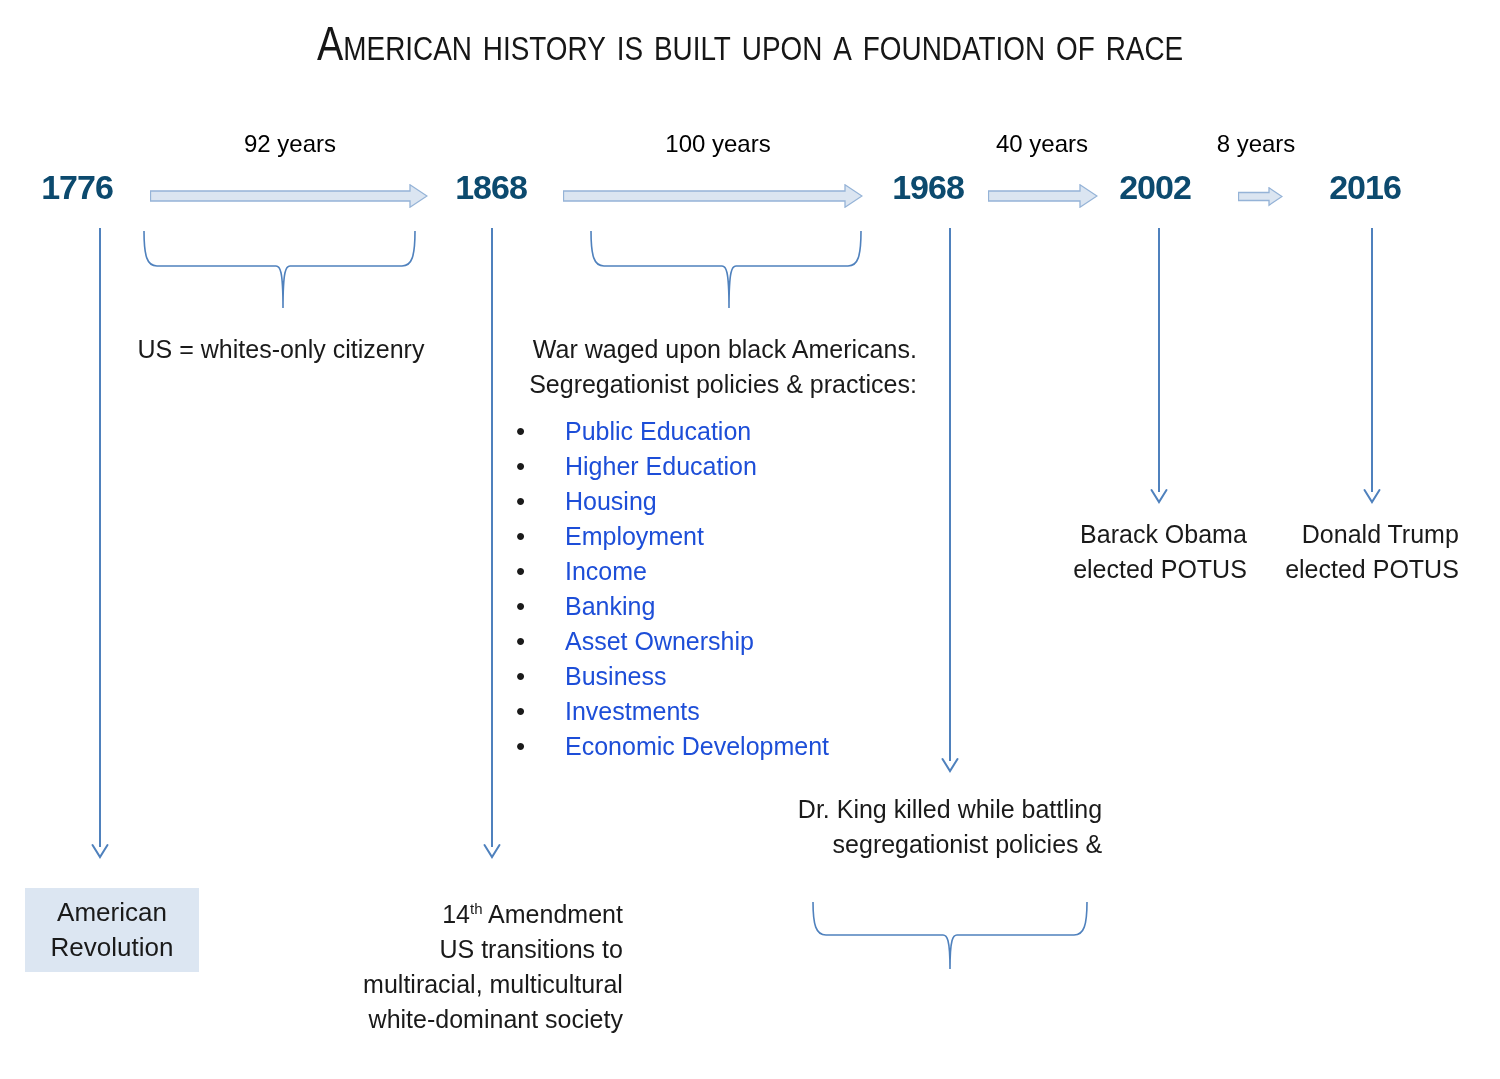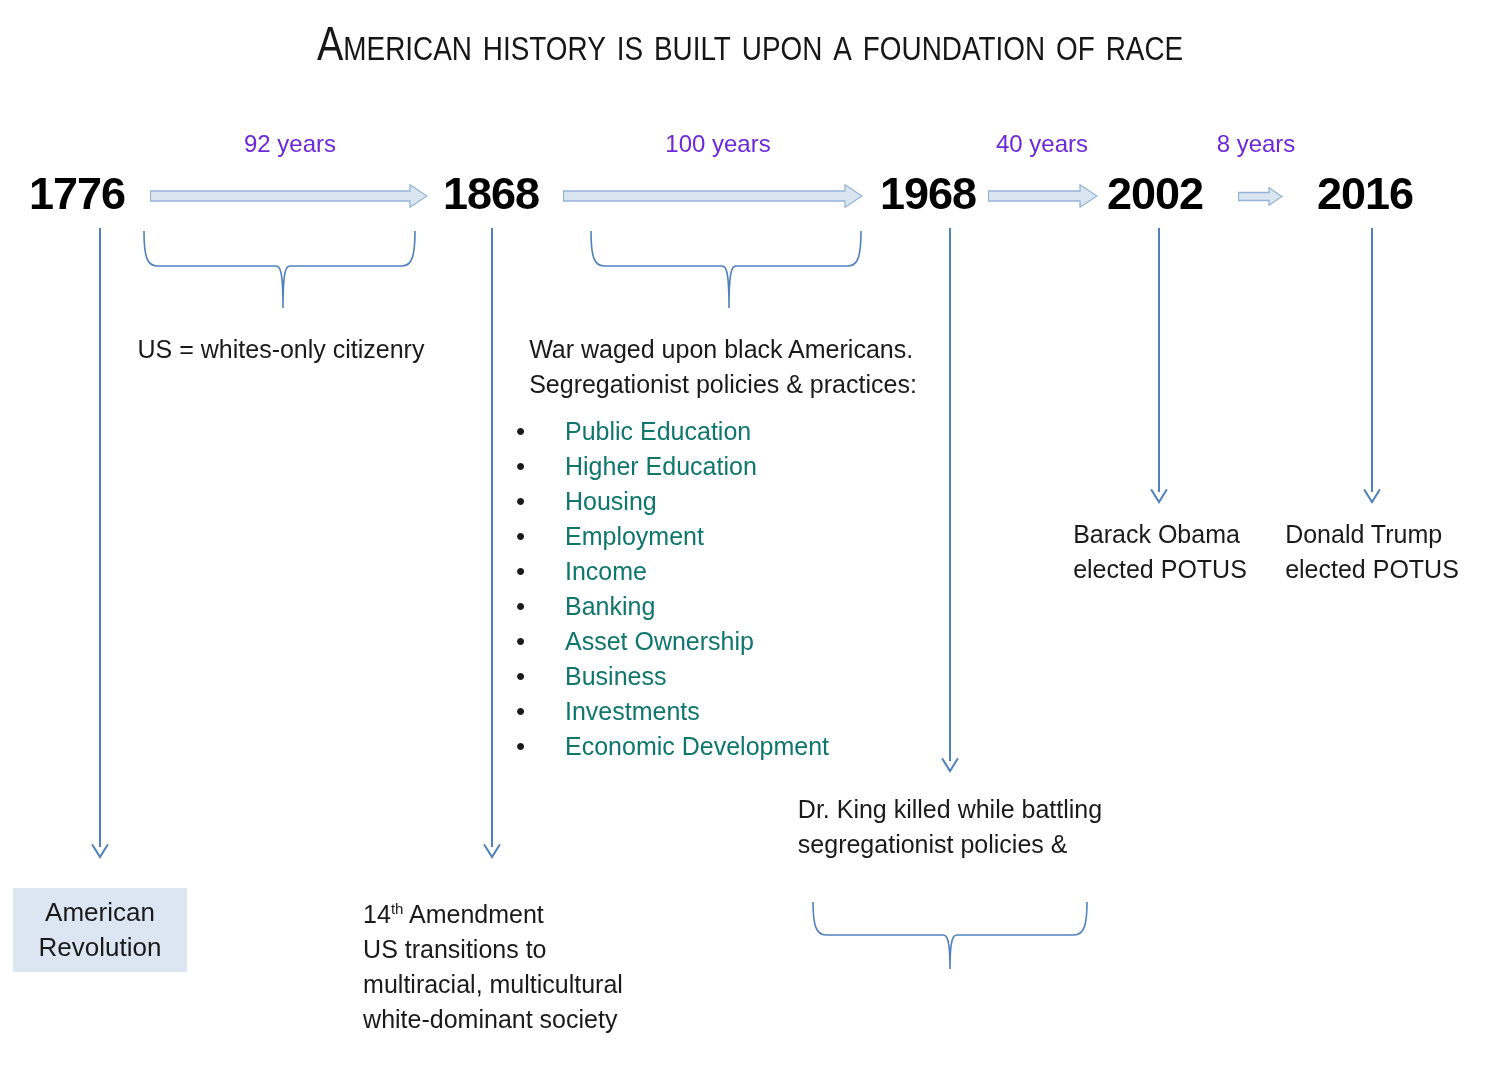--- a/index.html
+++ b/index.html
@@ -9,42 +9,42 @@
   }
   .title-wrap { position:absolute; left:0; right:0; top:16px; text-align:center; }
   .title-inner {
     display:inline-block; font-size:48px; font-weight:400; color:#161616;
     font-variant:small-caps; letter-spacing:0px;
     transform:scaleX(0.82); transform-origin:center;
     white-space:nowrap;
   }
   .year {
     position:absolute; transform:translateX(-50%);
-    font-size:45px; font-weight:bold; letter-spacing:-1px; color:#000000;
+    font-size:34px; font-weight:bold; letter-spacing:-1px; color:#0c4a6e;
     white-space:nowrap; top:168px;text-align:right;
   }
   .span-label {
     position:absolute; transform:translateX(-50%); top:130px;
-    font-size:24px; color:#6d28d9; white-space:nowrap;
+    font-size:24px; color:#000000; white-space:nowrap;
   }
   .arrow-svg, .varrow-svg, .brace-svg { position:absolute; display:block; }
   .note {
     position:absolute; font-size:25px; line-height:35px; color:#1a1a1a;
     white-space:nowrap;
   }
-  .center { transform:translateX(-50%); text-align:left; }
-  .bullets { position:absolute; left:508px; top:414px; font-size:25px; color:#0f766e; }
+  .center { transform:translateX(-50%); text-align:right; }
+  .bullets { position:absolute; left:508px; top:414px; font-size:25px; color:#1d4ed8; }
   .bullets div { position:relative; padding-left:57px; height:35px; line-height:35px; white-space:nowrap; }
   .bullets div::before {
     content:"\2022"; position:absolute; left:8px; top:0; font-size:26px; line-height:35px; color:#1a1a1a;
   }
   .callout-box {
     position:absolute; background:#dce6f2; text-align:center;
     font-size:26px; line-height:35px; color:#1a1a1a;
-    display:flex; flex-direction:column; justify-content:center;
+    display:flex; flex-direction:column; justify-content:center;margin-left:12px;
   }
   sup.ord { font-size:60%; vertical-align:super; line-height:0; }
 </style>
 </head>
 <body>
 
 <div class="canvas">
 
   <div class="title-wrap">
     <span class="title-inner">American history is built upon a foundation of race</span>

